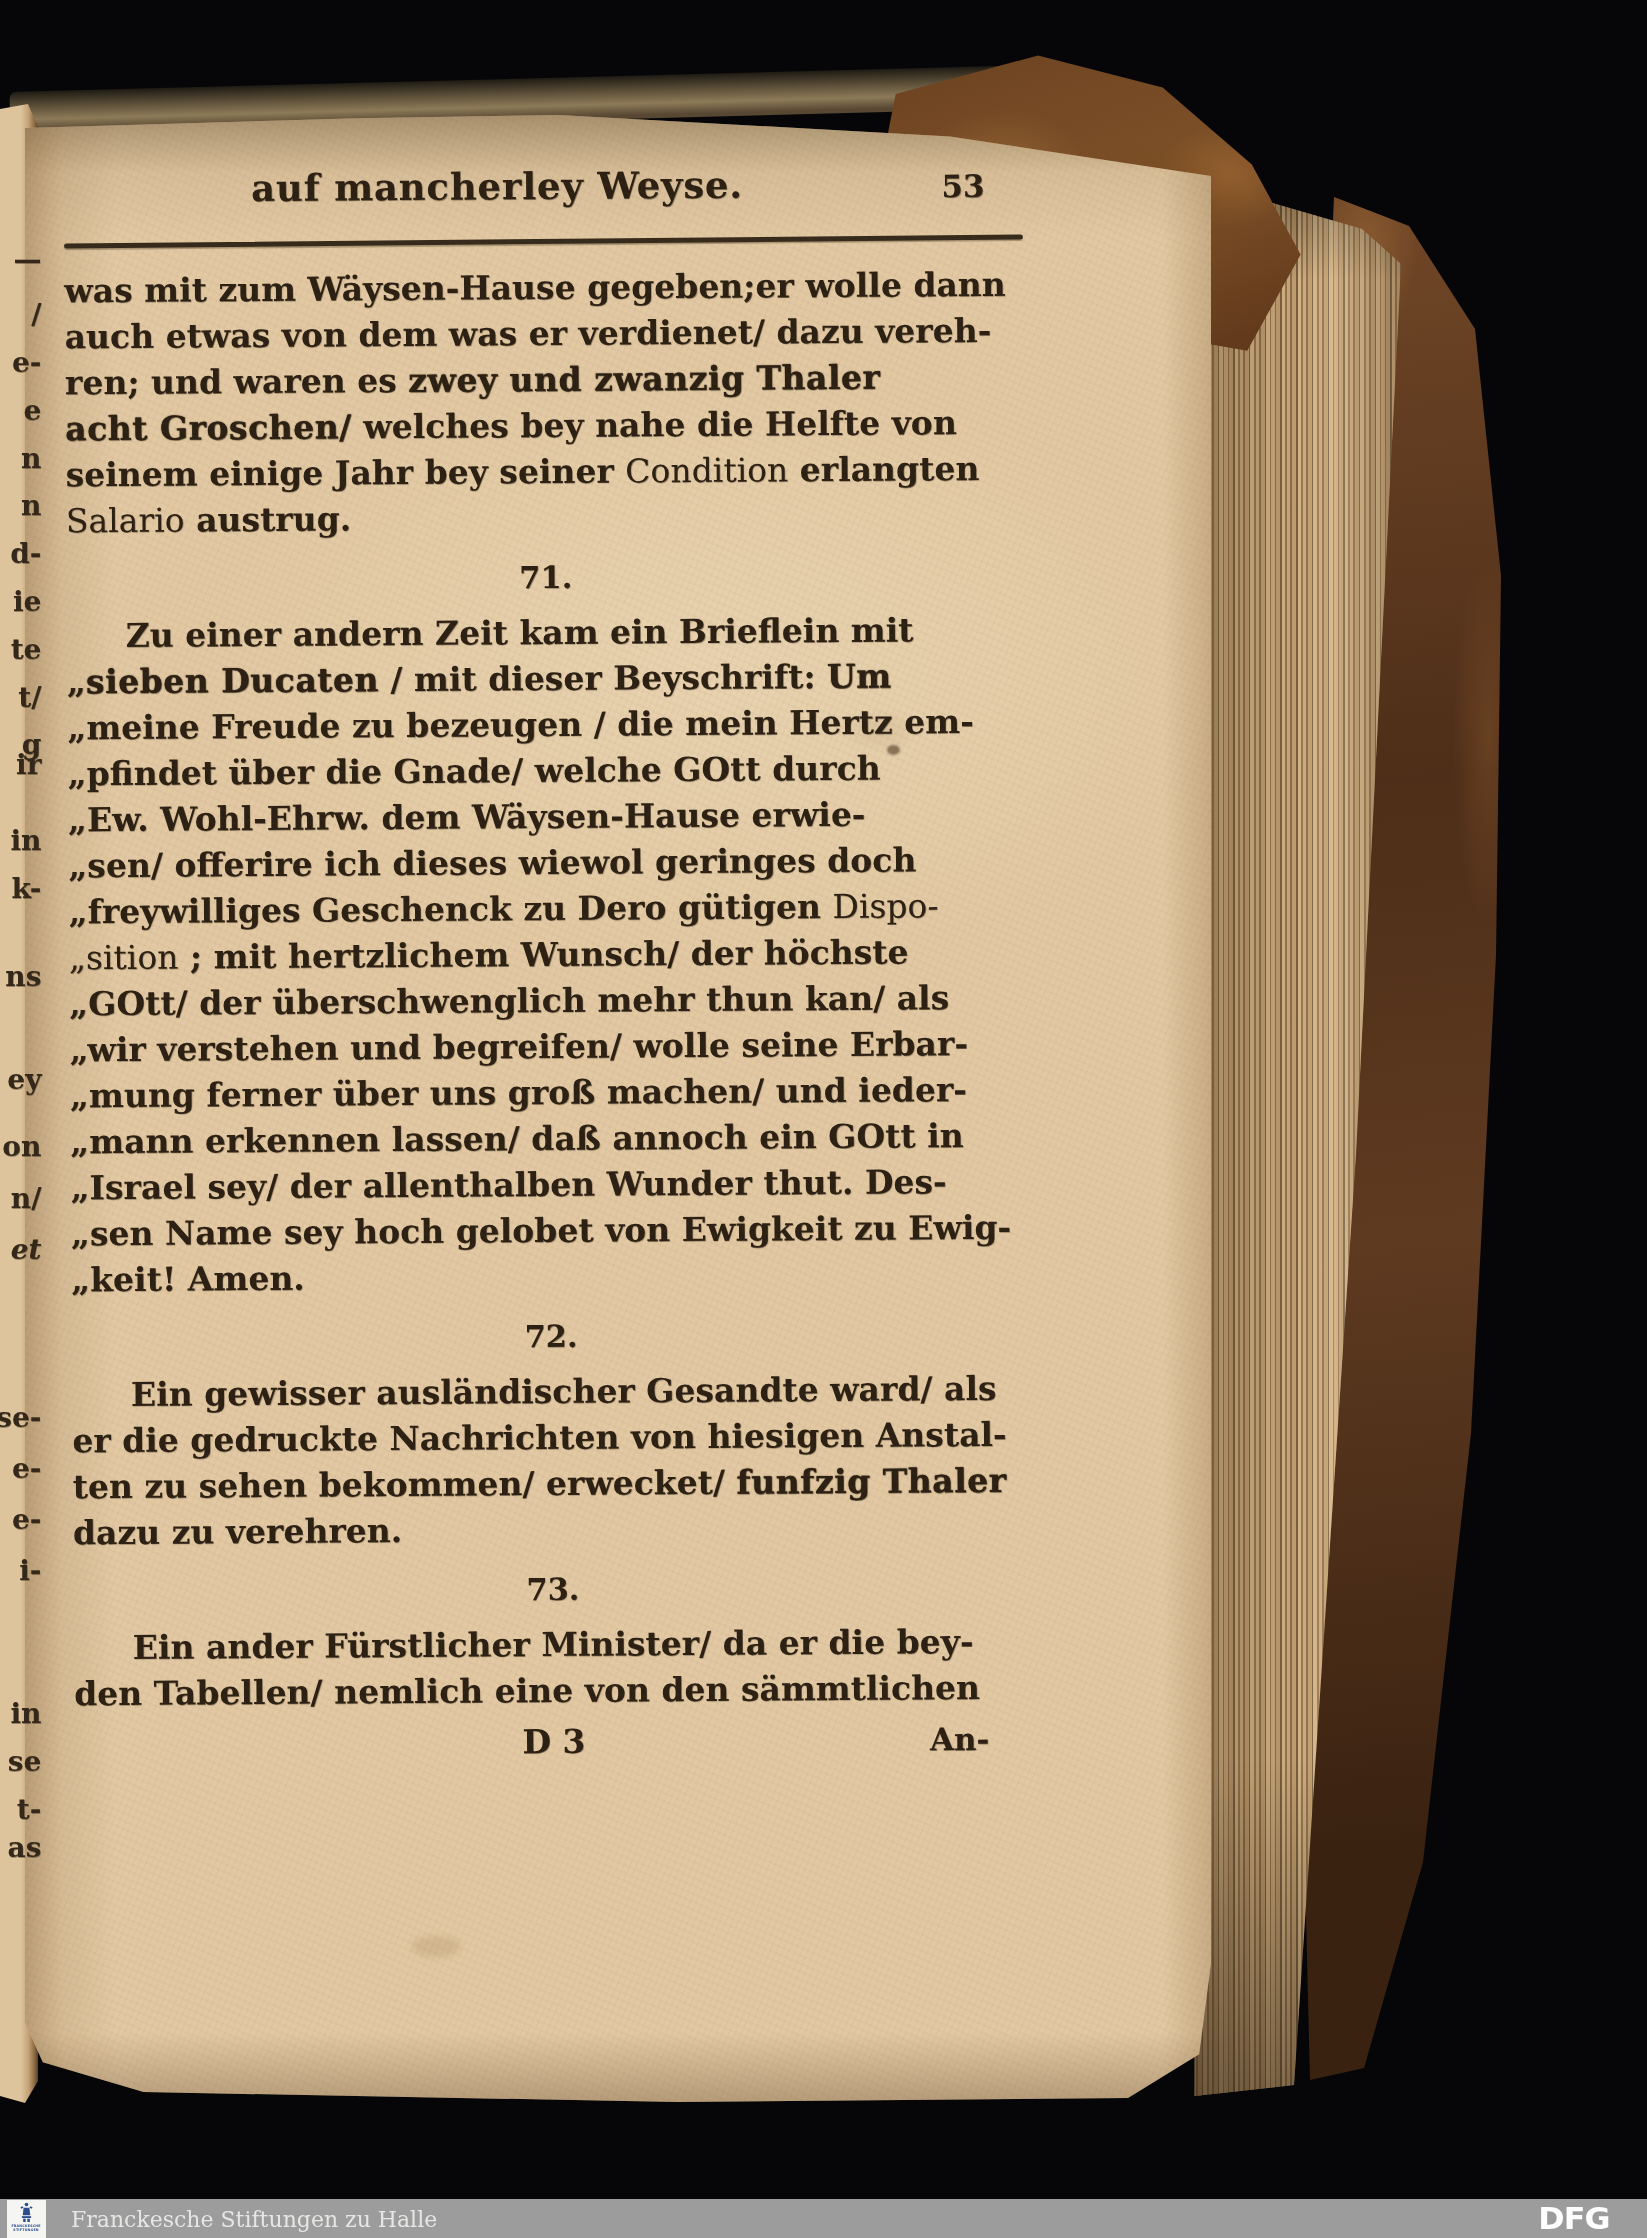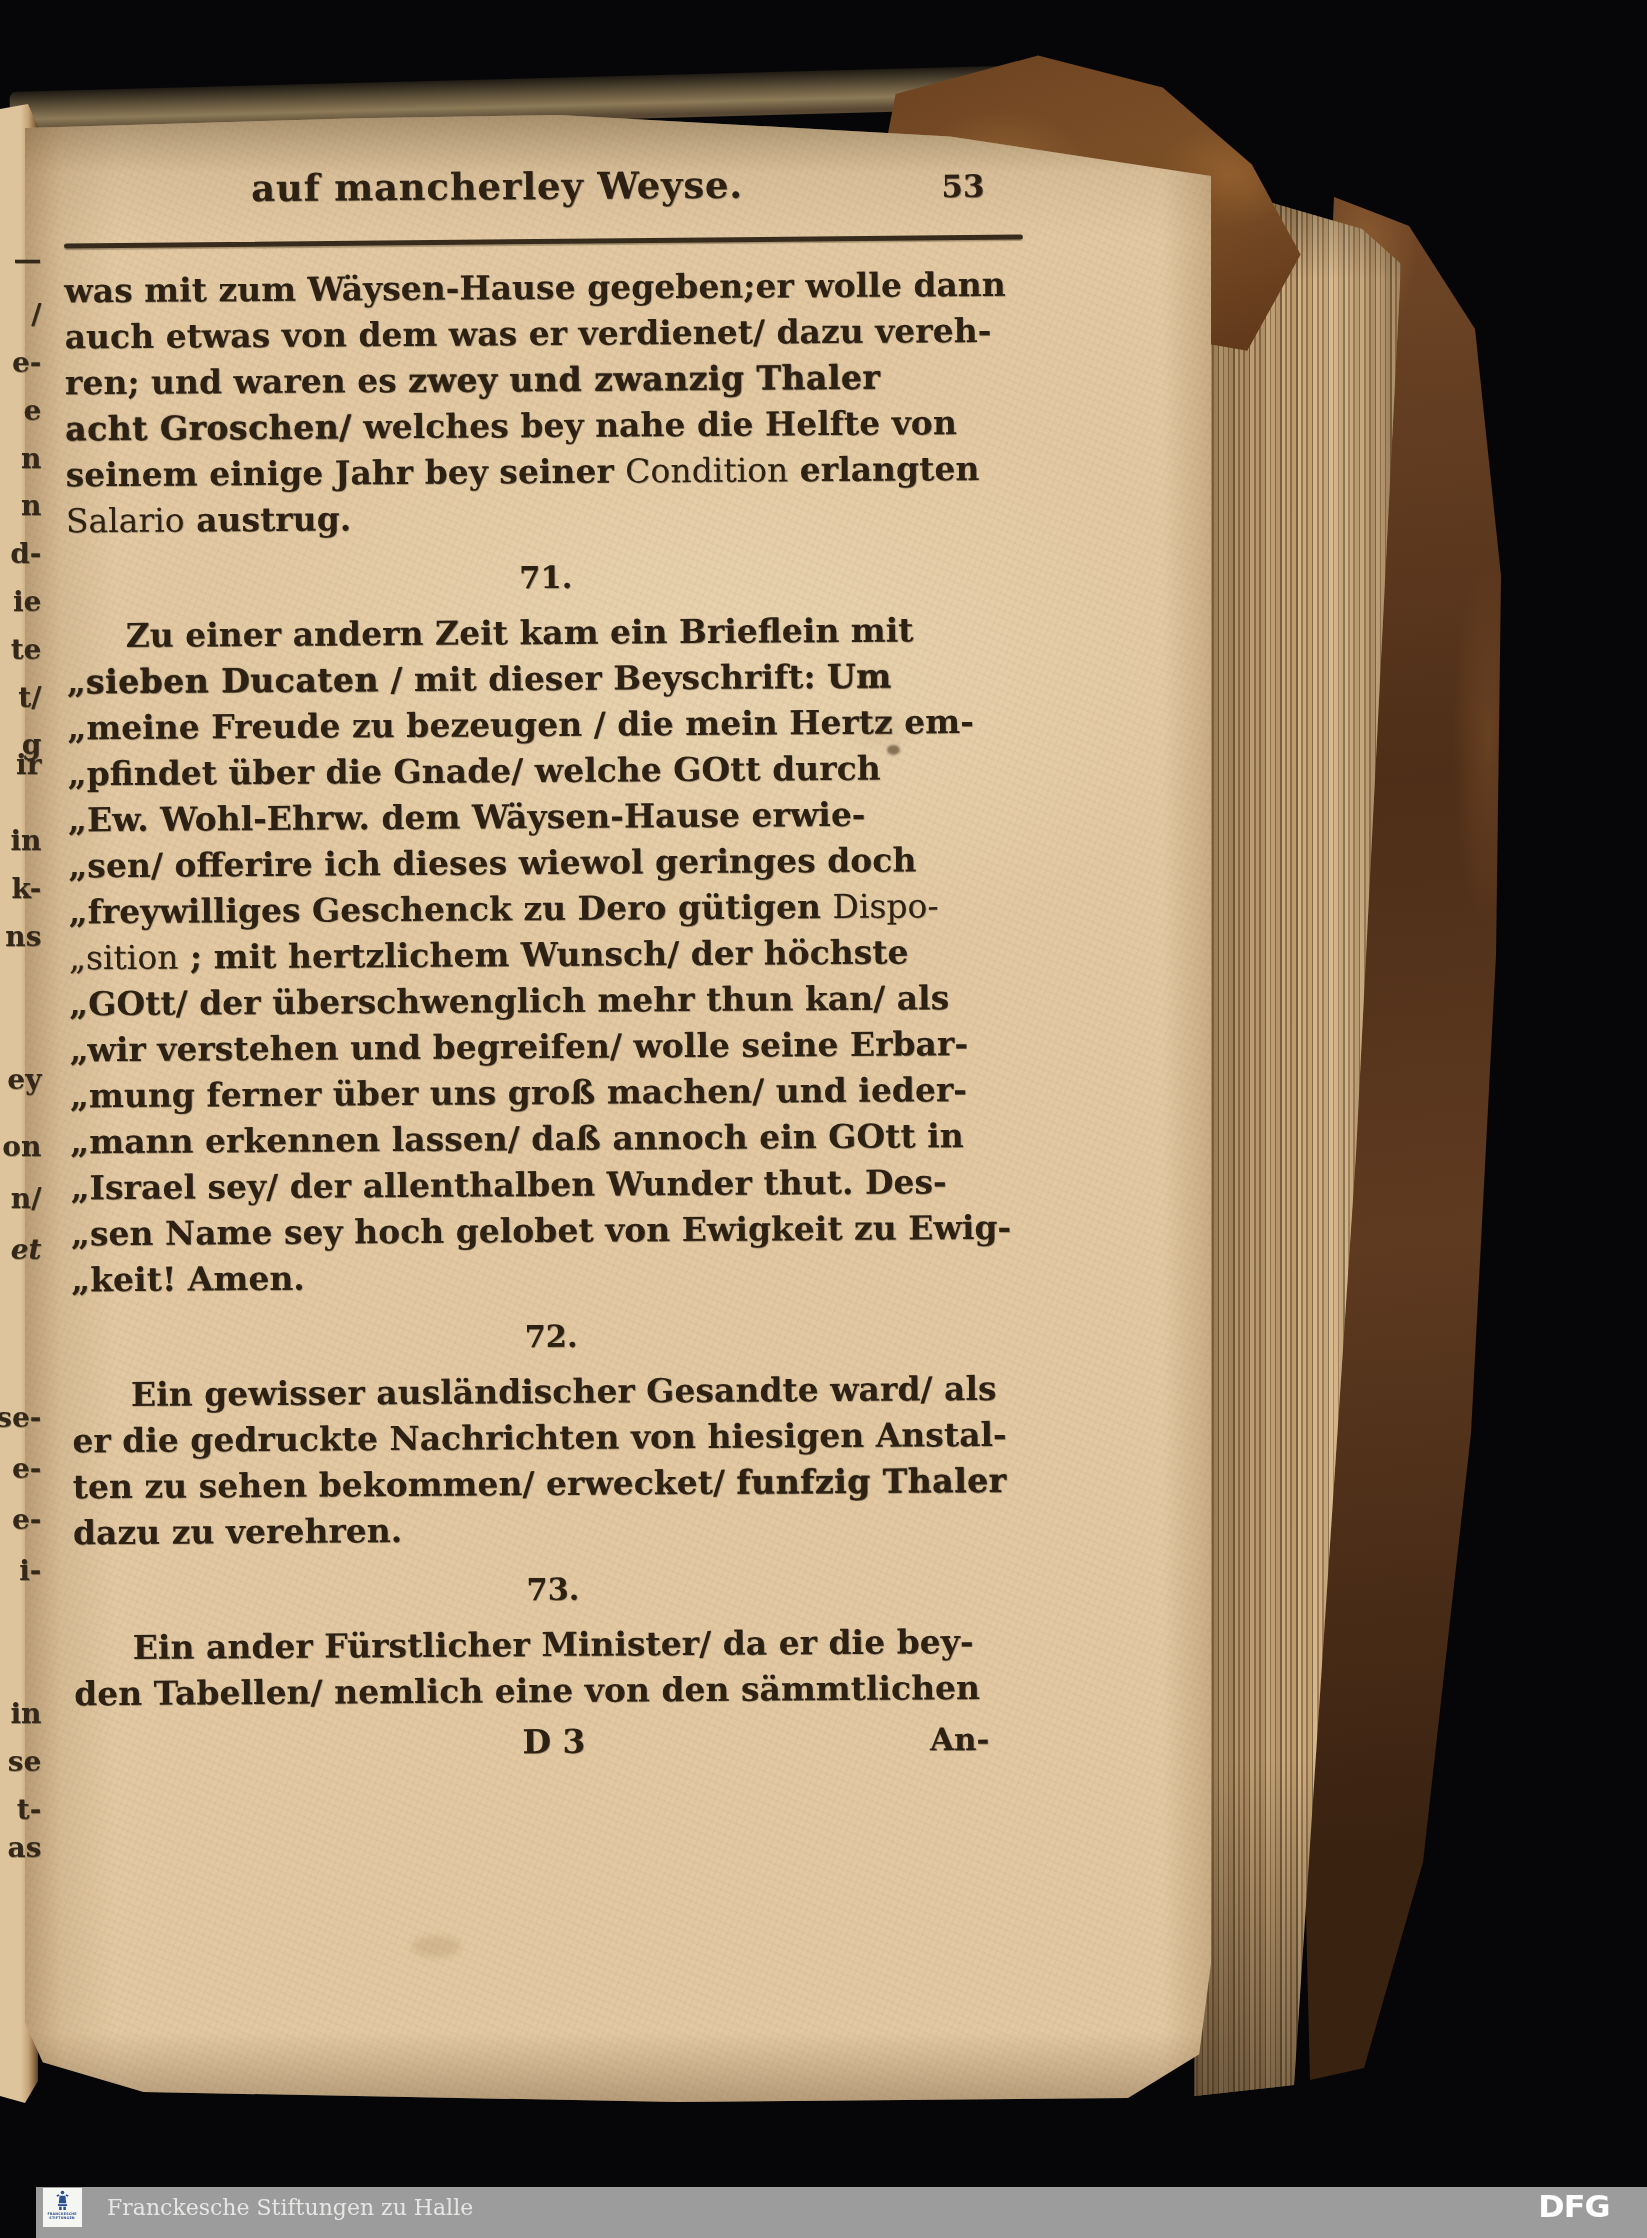--- a/index.html
+++ b/index.html
@@ -76,21 +76,21 @@
   .s-a{font-weight:normal;}
   .sigrow{position:relative;text-align:center;margin-top:5px;font-weight:bold;}
   .sig{font-size:33px;}
   .catch{position:absolute;right:44px;font-size:31px;}
   .stain-a{position:absolute;left:862px;top:630px;width:13px;height:10px;border-radius:50%;
     background:rgba(60,42,20,.55);filter:blur(0.8px);}
   .stain-b{position:absolute;left:387px;top:1821px;width:49px;height:21.4px;border-radius:50%;
     background:rgba(120,88,48,.15);filter:blur(3.3px);}
 
   
-  .footer{position:absolute;left:0;right:0;bottom:0;height:52px;background:#9c9c9c;z-index:10;margin-left:36px;}
+  .footer{position:absolute;left:0;right:0;bottom:0;height:40px;background:#9c9c9c;z-index:10;}
   .logo-box{position:absolute;left:6.6px;top:0.8px;width:39px;height:39px;background:#f5f5f2;
     box-sizing:border-box;display:flex;flex-direction:column;align-items:center;padding-top:2.5px;}
   .logo-glyph{line-height:0;}
   .logo-cap{font-family:"DejaVu Sans",sans-serif;font-size:3.3px;line-height:4.1px;color:#2c4e8e;
     text-align:center;letter-spacing:0.2px;margin-top:1.6px;font-weight:bold;}
   .logo-cap span{display:block;}
   .institution{position:absolute;left:71px;top:8.2px;color:#e6e6e4;font-size:22px;
     font-family:"DejaVu Serif",serif;}
   .dfg{position:absolute;right:38px;top:1.6px;color:#ffffff;font-family:"DejaVu Sans",sans-serif;
     font-weight:bold;font-size:30.5px;letter-spacing:-0.8px;transform:scaleX(1.04);transform-origin:right;}
@@ -114,21 +114,21 @@
       <span class="frag" style="top: 442px;">n</span>
       <span class="frag" style="top: 489px;">n</span>
       <span class="frag" style="top: 537px;">d-</span>
       <span class="frag" style="top: 585px;">ie</span>
       <span class="frag" style="top: 633px;">te</span>
       <span class="frag" style="top: 681px;">t/</span>
       <span class="frag" style="top: 728px;">g</span>
       <span class="frag" style="top: 748px;">ir</span>
       <span class="frag" style="top: 824px;">in</span>
       <span class="frag" style="top: 872px;">k-</span>
-      <span class="frag" style="top: 920px; text-align: center;">ns</span>
+      <span class="frag" style="top: 960px; text-align: center;">ns</span>
       <span class="frag" style="top: 1063px;">ey</span>
       <span class="frag" style="top: 1130px;">on</span>
       <span class="frag" style="top: 1182px;">n/</span>
       <span class="frag" style="top: 1233px; font-style: italic;">et</span>
       <span class="frag" style="top: 1401px;">se-</span>
       <span class="frag" style="top: 1452px;">e-</span>
       <span class="frag" style="top: 1503px;">e-</span>
       <span class="frag" style="top: 1554px;">i-</span>
       <span class="frag" style="top: 1697px;">in</span>
       <span class="frag" style="top: 1745px;">se</span>

